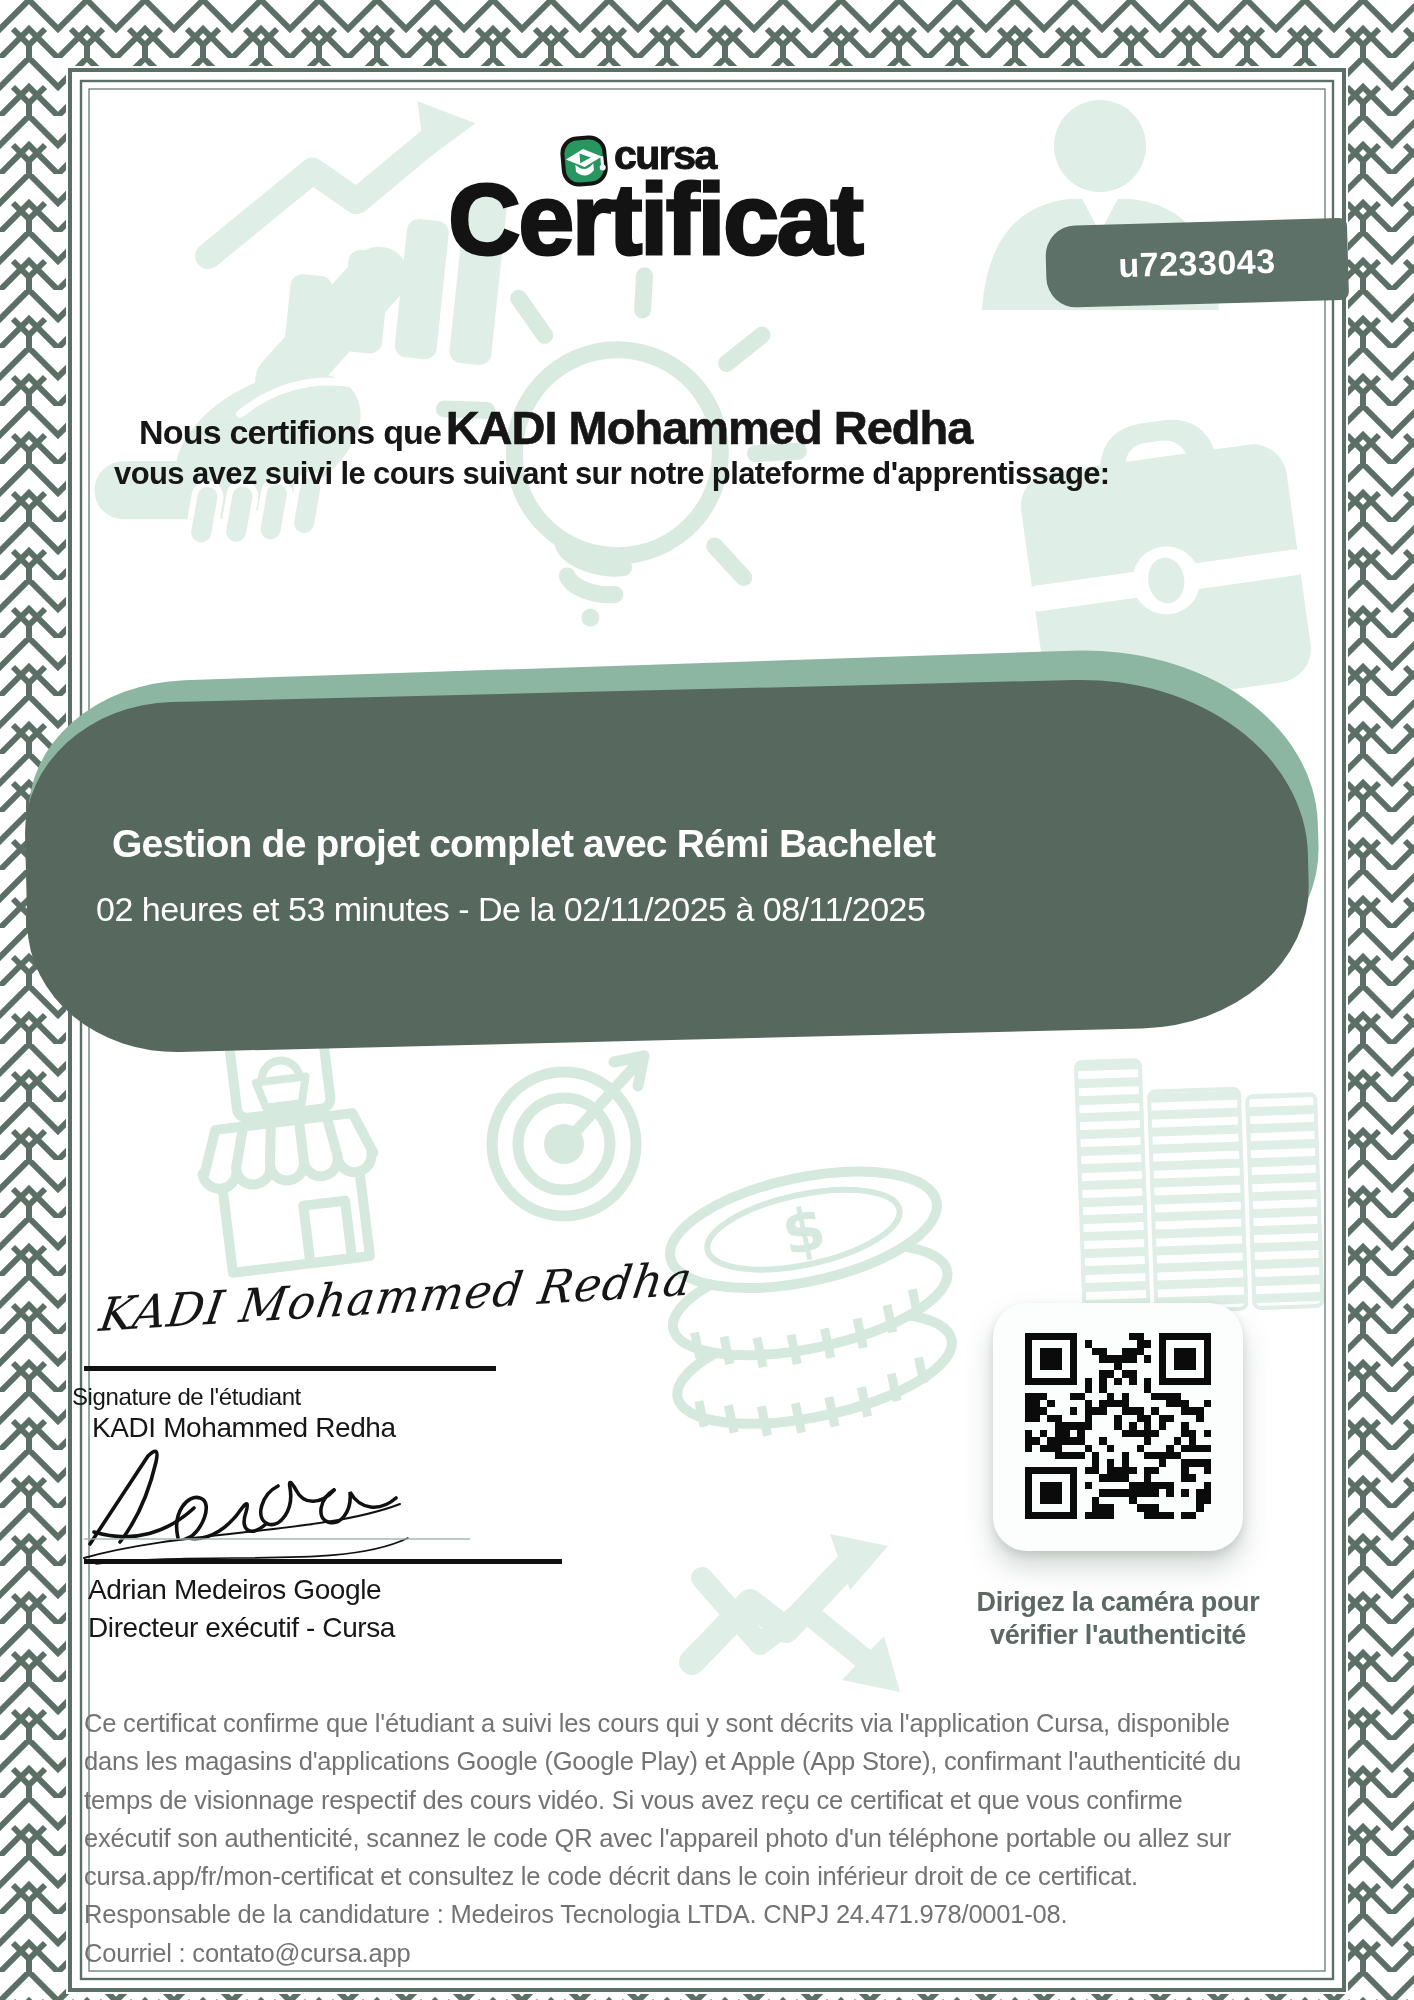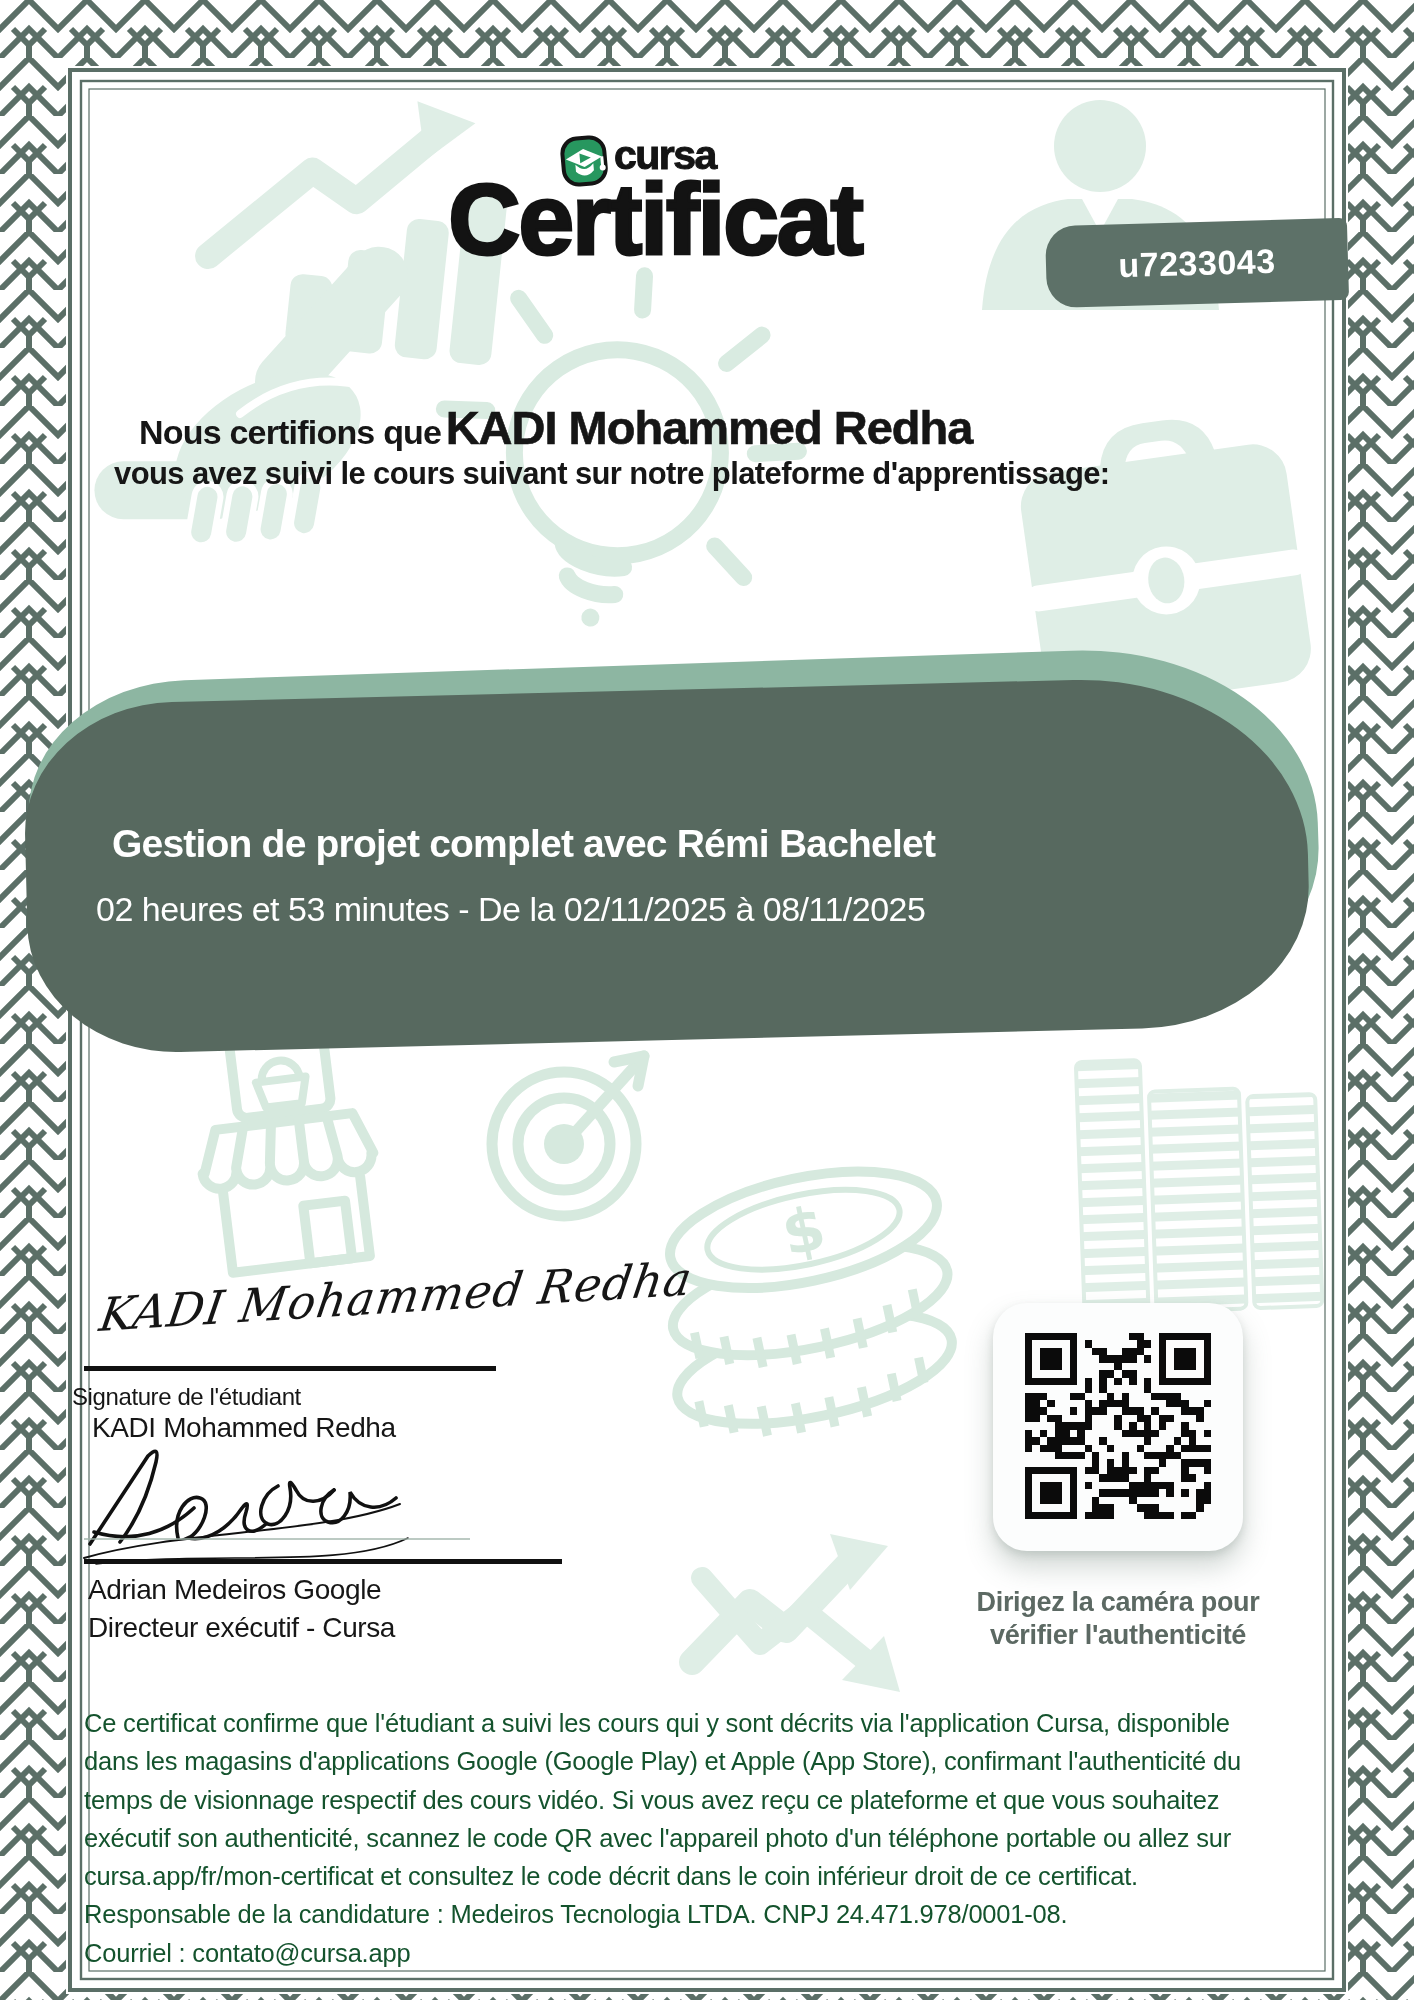--- a/index.html
+++ b/index.html
@@ -40,21 +40,21 @@
   .sig-rule2{left:84px;top:1559px;width:478px;height:5px;background:#111;z-index:4;}
   .sig-name2{left:88px;top:1574px;z-index:4;font-size:28px;letter-spacing:-0.4px;}
   .sig-role2{left:88px;top:1612px;z-index:4;font-size:28px;letter-spacing:-0.4px;}
   
   .qr-card{left:993px;top:1303px;width:250px;height:248px;z-index:5;background:#fcfdfd;border-radius:34px;
     box-shadow:0 16px 28px rgba(90,110,100,.28), 0 4px 8px rgba(90,110,100,.18);}
   .qr-card svg{position:absolute;left:32px;top:30px;}
   .qr-caption{left:968px;top:1586px;width:300px;z-index:4;text-align:center;font-size:27px;font-weight:bold;
     line-height:33px;color:#5c6963;letter-spacing:-0.3px;}
   
-  .footer{left:84px;top:1704px;width:1270px;z-index:4;font-size:25.5px;line-height:38.3px;letter-spacing:-0.2px;color:#14532d;}
+  .footer{left:84px;top:1704px;width:1270px;z-index:4;font-size:25.5px;line-height:38.3px;letter-spacing:-0.2px;color:#737373;}
   .footer div{white-space:nowrap;}
 </style>
 </head>
 <body>
 
 <div id="viewport">
 <div id="cert">
 
   <svg class="layer" width="1414" height="2060">
     <defs>
@@ -534,21 +534,21 @@
         </svg>
   </div>
   <div class="abs qr-caption">
     <div>Dirigez la caméra pour</div>
     <div>vérifier l'authenticité</div>
   </div>
 
   <div class="abs footer">
     <div>Ce certificat confirme que l'étudiant a suivi les cours qui y sont décrits via l'application Cursa, disponible</div>
     <div>dans les magasins d'applications Google (Google Play) et Apple (App Store), confirmant l'authenticité du</div>
-    <div>temps de visionnage respectif des cours vidéo. Si vous avez reçu ce plateforme et que vous souhaitez</div>
+    <div>temps de visionnage respectif des cours vidéo. Si vous avez reçu ce certificat et que vous confirme</div>
     <div>exécutif son authenticité, scannez le code QR avec l'appareil photo d'un téléphone portable ou allez sur</div>
     <div>cursa.app/fr/mon-certificat et consultez le code décrit dans le coin inférieur droit de ce certificat.</div>
     <div>Responsable de la candidature : Medeiros Tecnologia LTDA. CNPJ 24.471.978/0001-08.</div>
     <div>Courriel : contato@cursa.app</div>
   </div>
 
 </div>
 </div>
 
 </body></html>

